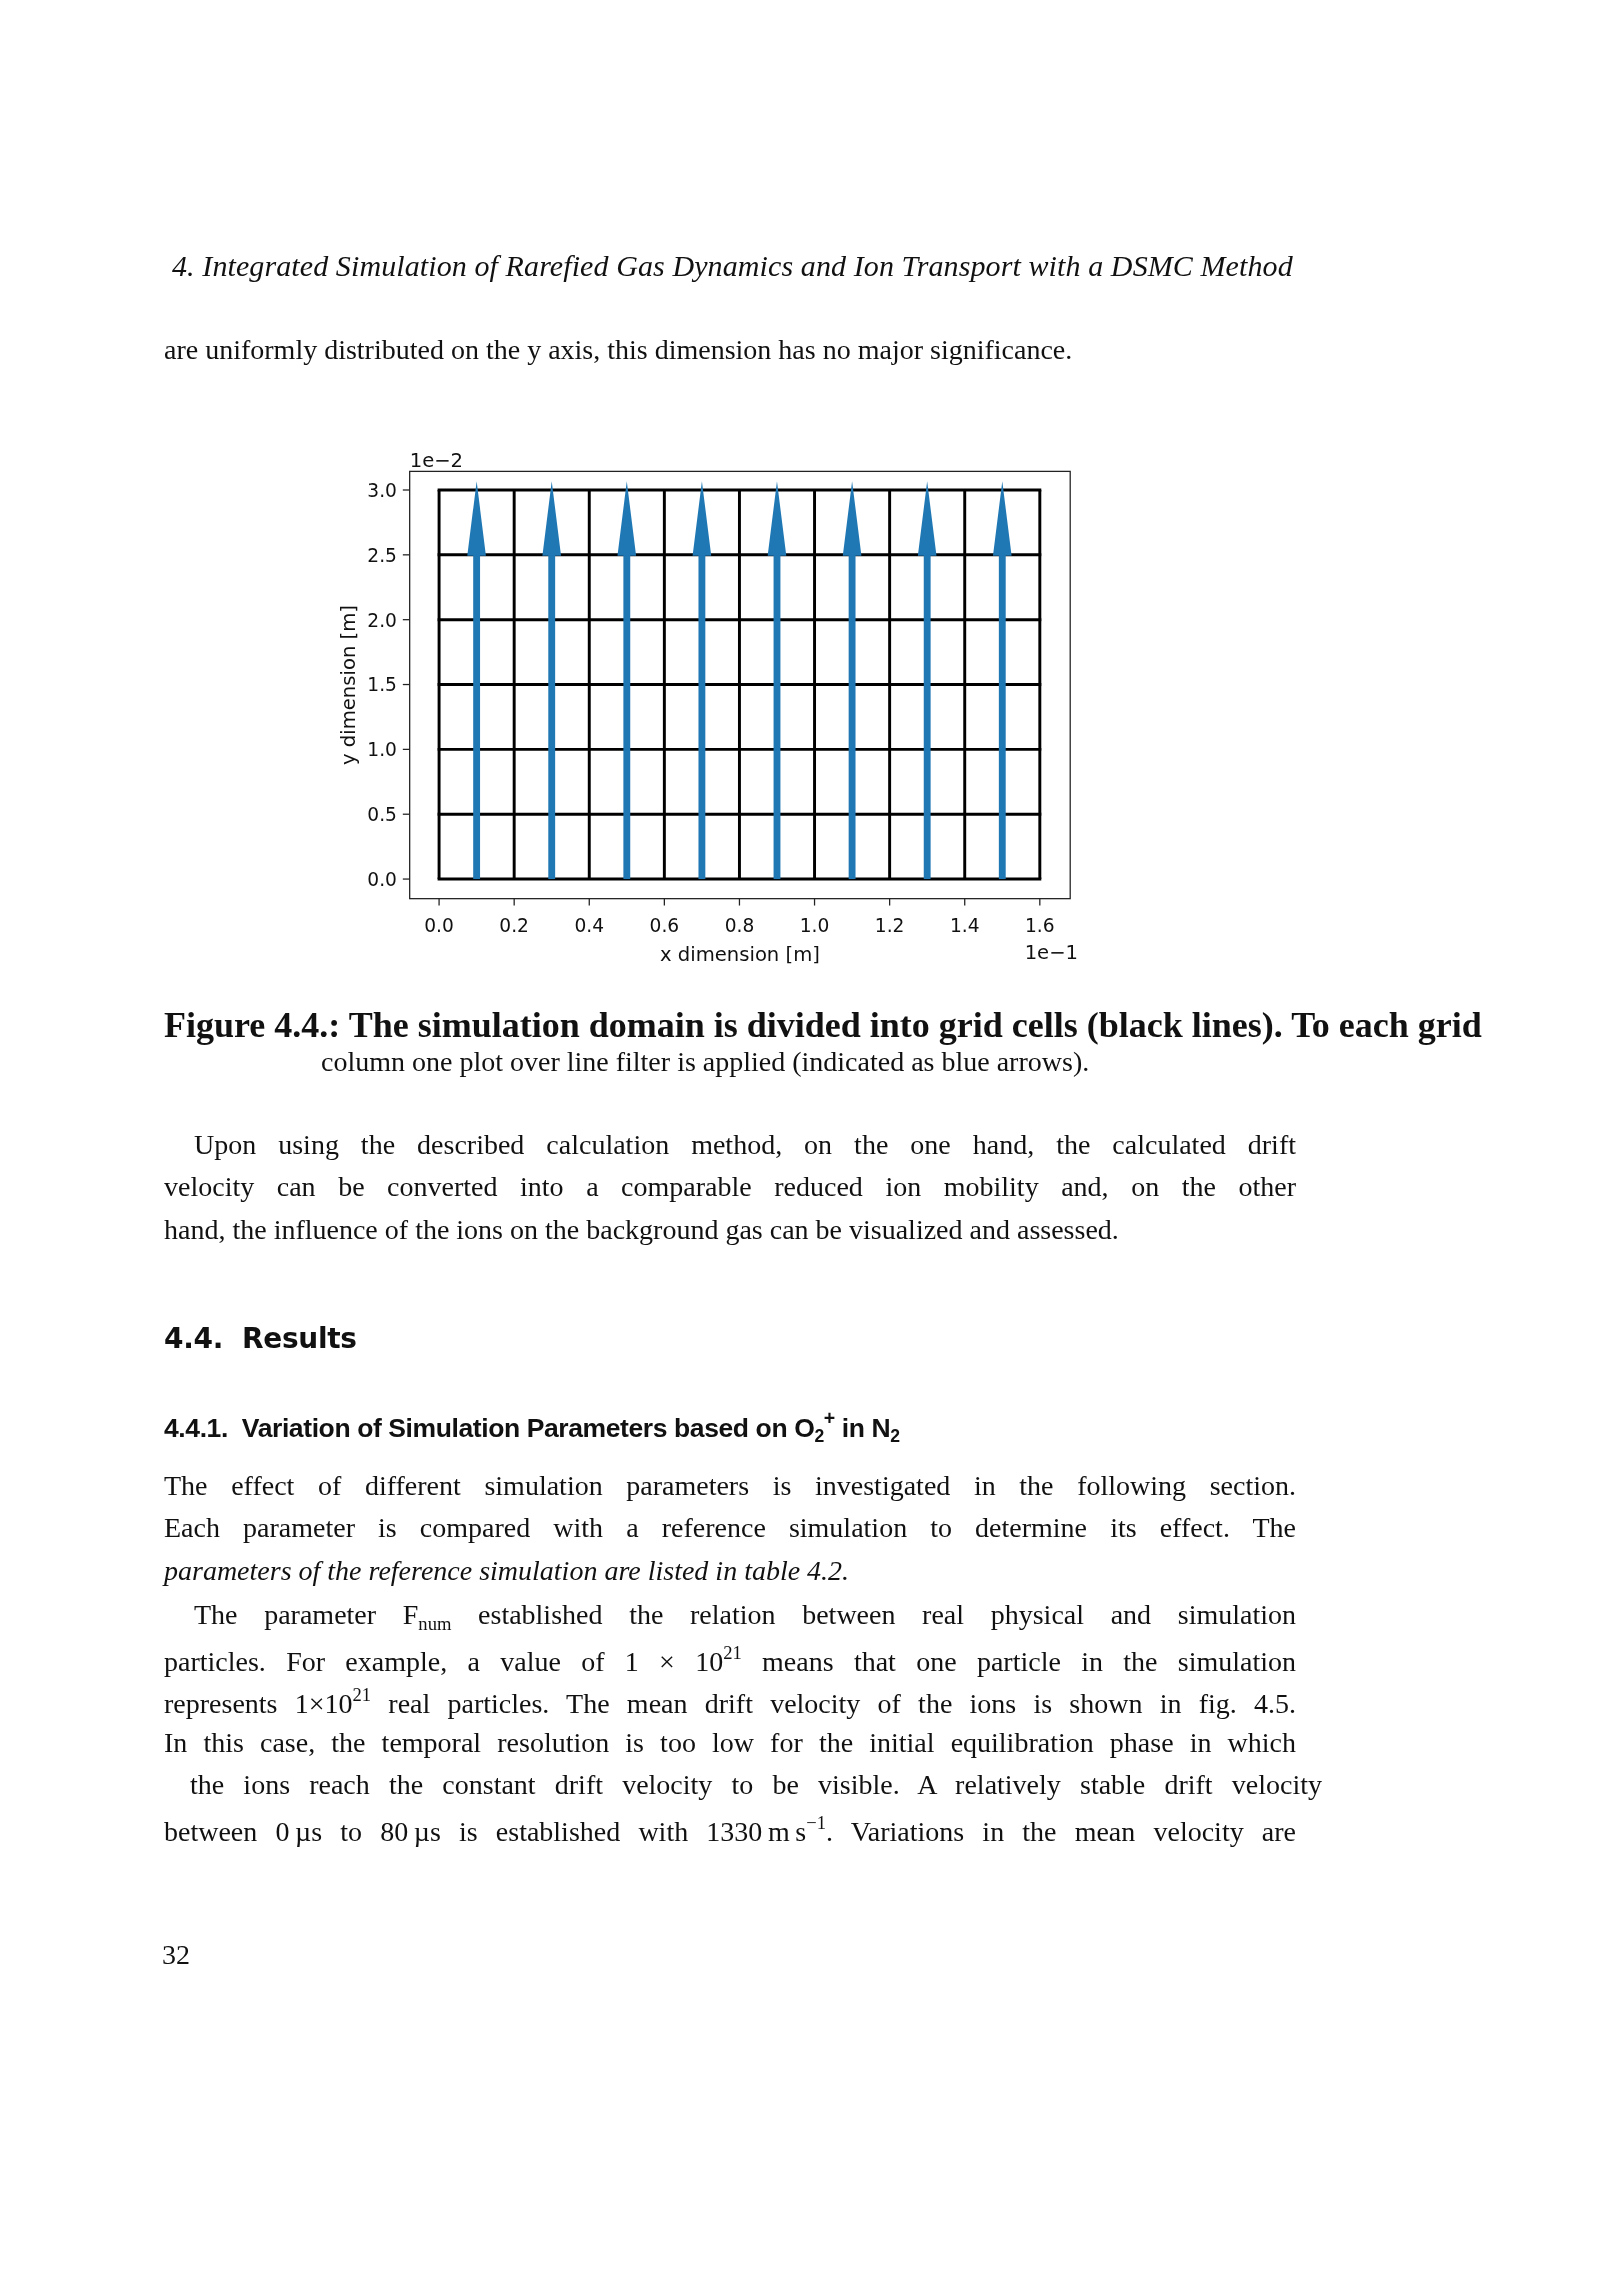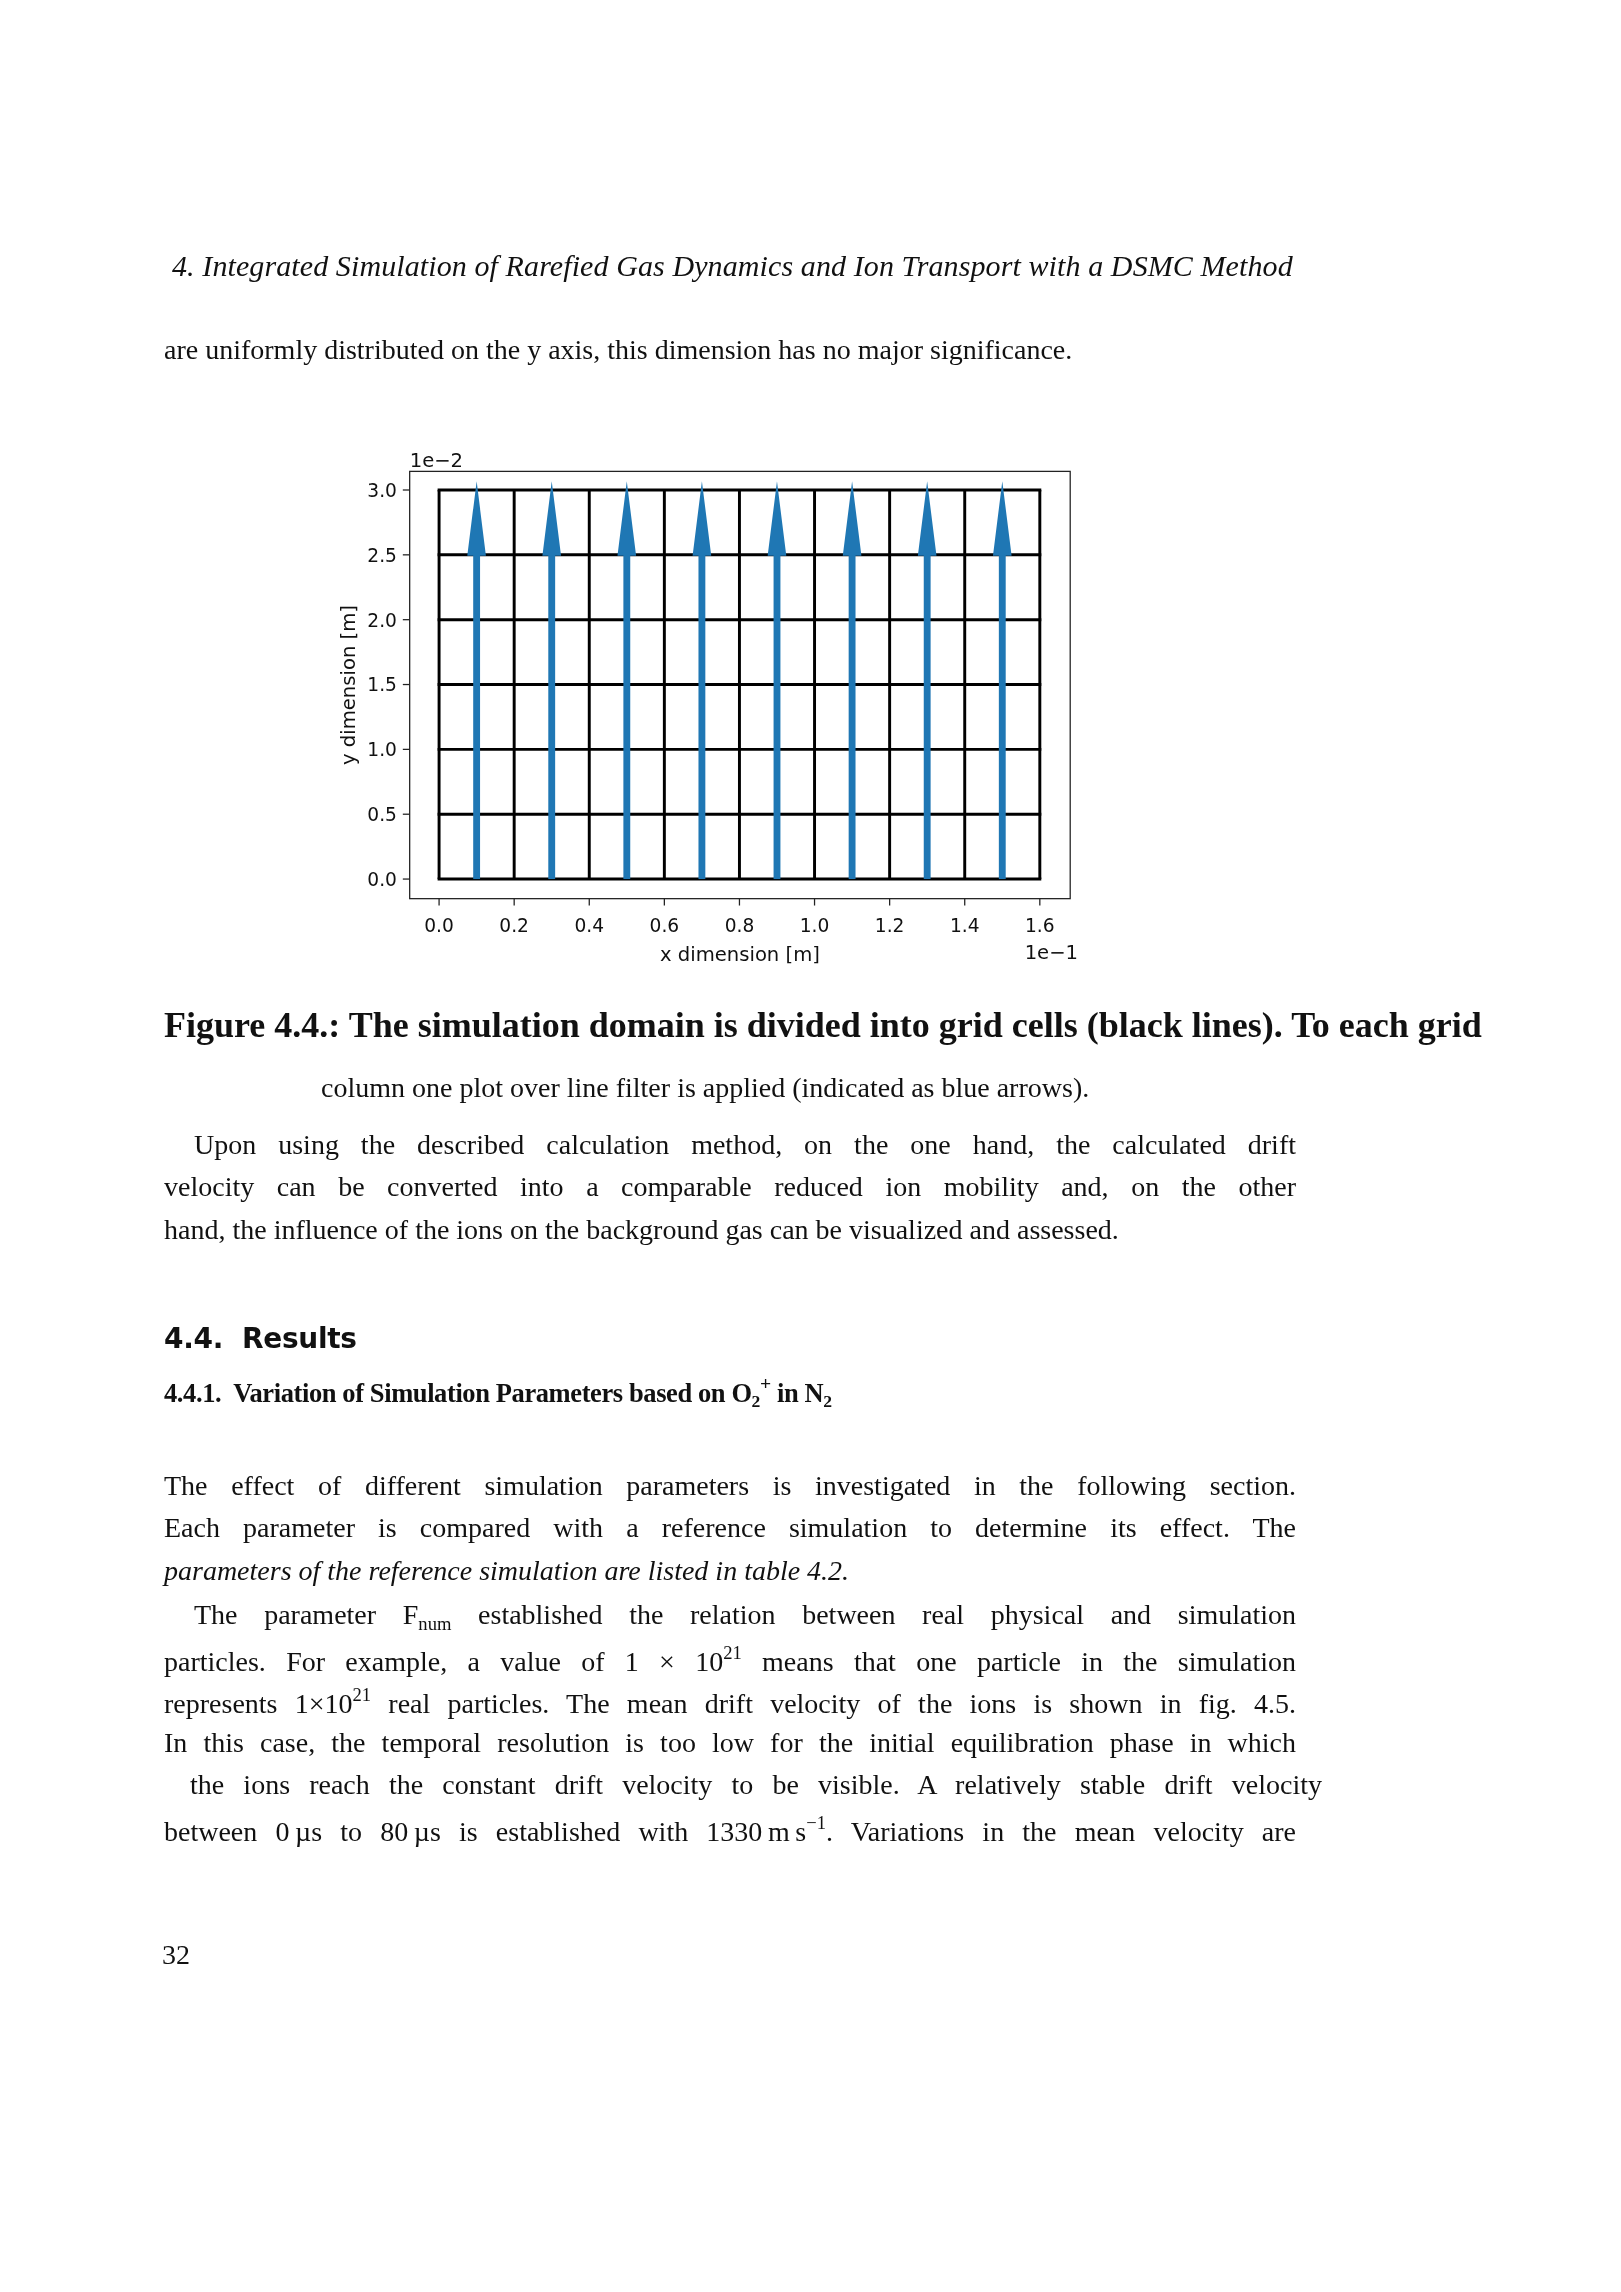--- a/index.html
+++ b/index.html
@@ -1,31 +1,31 @@
 <!DOCTYPE html>
 <html><head>
 <meta charset="utf-8">
 <style>
   html, body { margin:0; padding:0; background:#ffffff; }
   body { width:1621px; height:2293px; position:relative; overflow:hidden; color:#111; }
   .running-header { position:absolute; left:172px; top:249px; font-size:30px; font-style:italic; font-family:"Liberation Serif", serif; letter-spacing:0.1px; white-space:nowrap; }
   .line { position:absolute; left:164px; width:1132px; font-family:"Liberation Serif", serif; font-size:28px; line-height:1; white-space:nowrap; }
   .just { text-align:justify; text-align-last:justify; }
   .h2 { position:absolute; left:164px; top:1322px; font-family:"DejaVu Sans", sans-serif; font-weight:bold; font-size:28px; white-space:nowrap; letter-spacing:-0.3px; }
-  .h3 { position:absolute; left:164px; top:1373px; font-family:Liberation Serif, serif; font-weight:bold; font-size:26.5px; white-space:nowrap; letter-spacing:-0.4px; }
+  .h3 { position:absolute; left:164px; top:1407px; font-family:Liberation Sans, sans-serif; font-weight:bold; font-size:26.5px; white-space:nowrap; letter-spacing:-0.4px; }
   .h3 sub { font-size:17.6px; vertical-align:-4.9px; }
   .h3 sup { font-size:19.6px; vertical-align:11.8px; }
   .page-num { position:absolute; left:162px; top:1939px; font-family:"Liberation Serif", serif; font-size:28px; }
   sub.s, sup.s { font-size:18.6px; }
   sub.s { vertical-align:-5.9px; }
   sup.s { vertical-align:11.8px; }
   #figure { position:absolute; left:0; top:0; width:1621px; height:980px; pointer-events:none; }
   #figure text { font-family:"DejaVu Sans", sans-serif; fill:#111; }
   .caption1 { position:absolute; left:164px; top:1004px; width:1132px; font-family:"Liberation Serif", serif; font-size:36px; white-space:nowrap;font-weight:bold; }
-  .caption2 { position:absolute; left:321px; top:1046px; font-family:"Liberation Serif", serif; font-size:28px; white-space:nowrap;margin-top:26px; }
+  .caption2 { position:absolute; left:321px; top:1046px; font-family:"Liberation Serif", serif; font-size:28px; white-space:nowrap; }
 </style>
 </head>
 <body>
 
 <div class="running-header">4.  Integrated Simulation of Rarefied Gas Dynamics and Ion Transport with a DSMC Method</div>
 
 <div class="line" style="top:336px;">are uniformly distributed on the y axis, this dimension has no major significance.</div>
 
 <svg id="figure" viewBox="0 0 1654 1000" width="1621" height="980">
 

